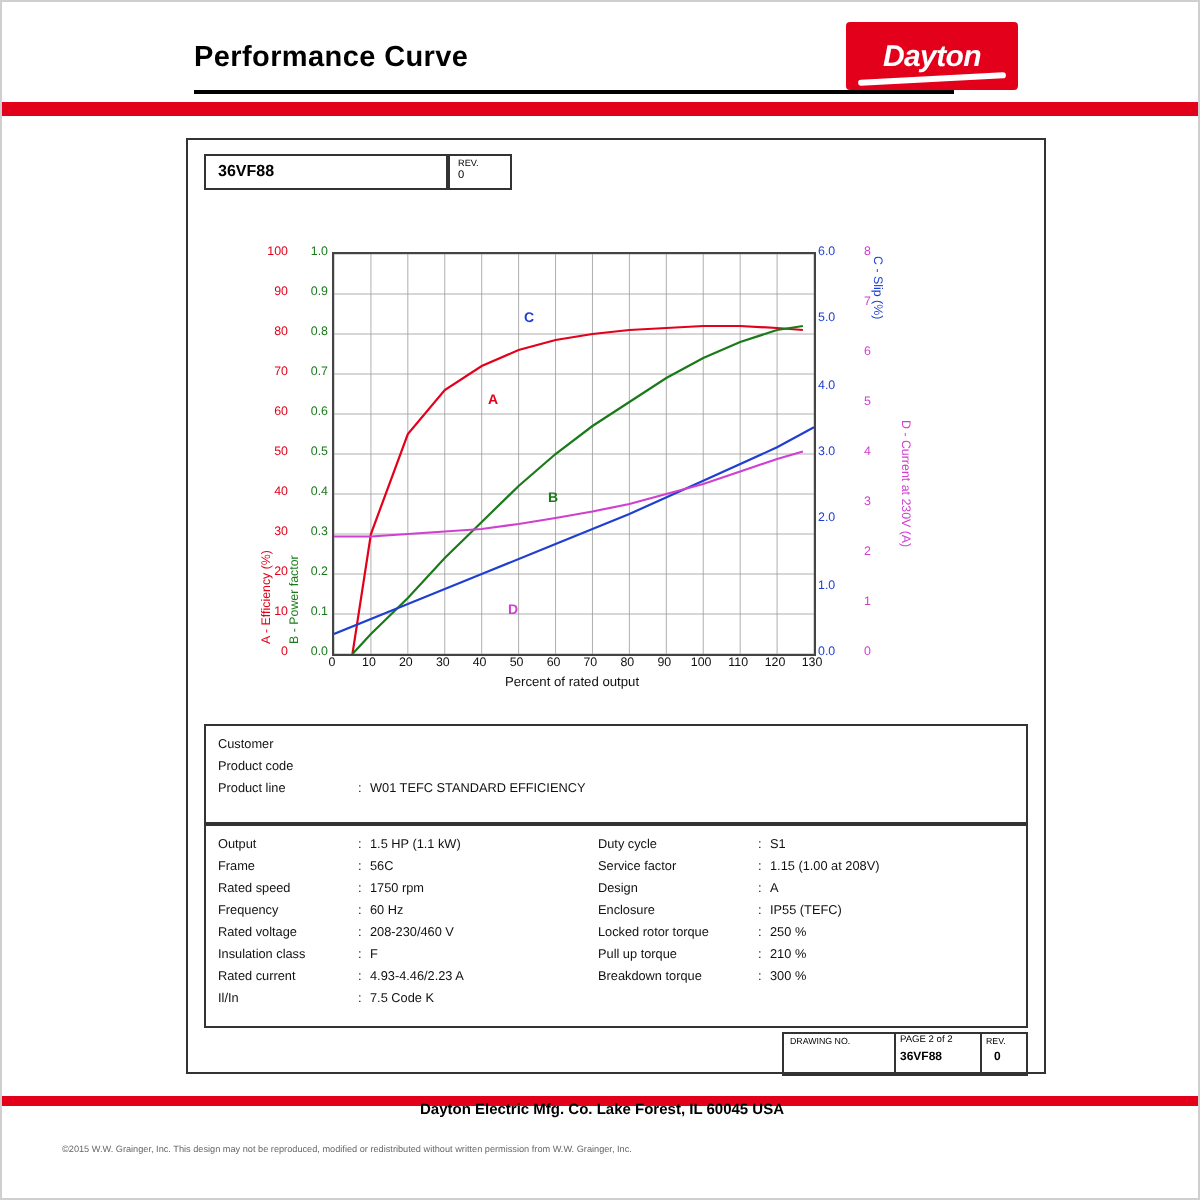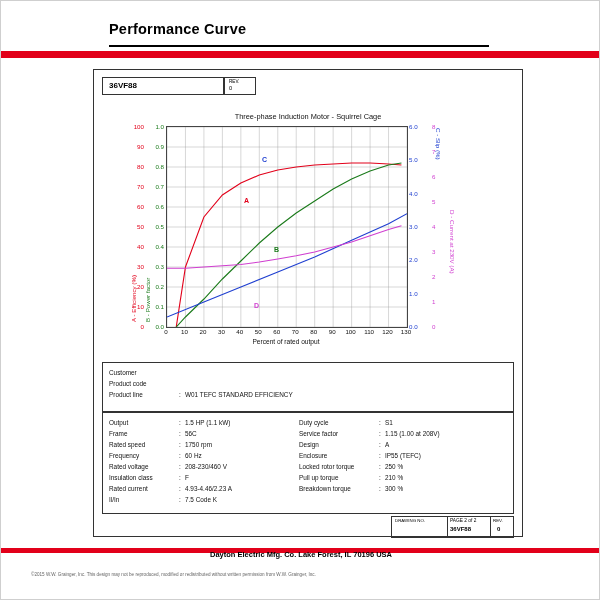--- a/index.html
+++ b/index.html
@@ -1,20 +1,20 @@
 <!DOCTYPE html>
 <html><head>
 <meta charset="utf-8">
 <style>
   html,body{margin:0;padding:0;}
   body{width:600px;height:600px;background:#ffffff;font-family:"Liberation Sans",sans-serif;-webkit-font-smoothing:antialiased;}
   .page{position:relative;width:600px;height:600px;box-sizing:border-box;border:1px solid #cfcfcf;overflow:hidden;}
 
   
-  .hdr{position:absolute;left:16px;top:0;width:528px;height:58px;}
+  .hdr{position:absolute;left:4px;top:0;width:528px;height:58px;}
   .hdr-title{position:absolute;left:92px;top:20px;font-size:14.5px;font-weight:bold;color:#000;letter-spacing:.2px;}
   .hdr-rule{position:absolute;left:92px;top:44px;width:380px;height:2px;background:#000;}
   .logo{position:absolute;right:24px;top:10px;width:86px;height:34px;background:#e2001a;border-radius:2px;}
   .logo-text{position:absolute;left:0;top:0;width:86px;height:34px;display:flex;align-items:center;justify-content:center;color:#fff;font-size:15px;font-style:italic;font-weight:bold;letter-spacing:-.3px;}
   .logo-swoosh{position:absolute;left:6px;bottom:4px;width:74px;height:3px;background:#fff;border-radius:2px;transform:rotate(-3deg);}
   .hdr-bar{position:absolute;left:0;top:50px;width:600px;height:7px;background:#e2001a;}
 
   
   .ftr-bar{position:absolute;left:0;bottom:46px;width:600px;height:5px;background:#e2001a;}
   .ftr-line{position:absolute;left:0;bottom:40px;width:600px;text-align:center;font-size:7.5px;font-weight:bold;color:#000;}
@@ -70,34 +70,37 @@
   .drawbox .sep2{position:absolute;left:98px;top:0;width:1px;height:20px;background:#333;}
 </style>
 </head>
 <body>
 
 <div class="page">
 
   <div class="hdr">
     <div class="hdr-title">Performance Curve</div>
     <div class="hdr-rule"></div>
+    <div class="logo">
+      <div class="logo-text">Dayton</div>
+      <div class="logo-swoosh"></div>
+    </div>
   </div>
   <div class="hdr-bar"></div>
 
   <div class="frame">
 
     <div class="titlebox">
       <span>36VF88</span>
     </div>
     <div class="revbox">
       <div class="r1">REV.</div>
       <div class="r2">0</div>
     </div>
 
-    <div class="chart-sub">Three-phase Induction Motor - Squirrel Cage</div>
 
     <div class="plot-wrap">
       <div class="plot">
         <svg width="240" height="200" viewBox="0 0 240 200">
           <g id="grid" stroke="#9a9a9a" stroke-width="0.4">
               <line x1="0.00" y1="0" x2="0.00" y2="200"></line>
               <line x1="18.46" y1="0" x2="18.46" y2="200"></line>
               <line x1="36.92" y1="0" x2="36.92" y2="200"></line>
               <line x1="55.38" y1="0" x2="55.38" y2="200"></line>
               <line x1="73.85" y1="0" x2="73.85" y2="200"></line>
@@ -269,16 +272,16 @@
       <div class="dlab">DRAWING NO.</div>
       <div class="pg">PAGE 2 of 2</div>
       <div class="rv">REV.</div>
       <div class="dno">36VF88</div>
       <div class="rvno">0</div>
     </div>
 
   </div>
 
   <div class="ftr-bar"></div>
-  <div class="ftr-line">Dayton Electric Mfg. Co.  Lake Forest, IL  70196  USA</div>
+  <div class="ftr-line">Dayton Electric Mfg. Co.  Lake Forest, IL  60045  USA</div>
   <div class="ftr-fine">©2015 W.W. Grainger, Inc.  This design may not be reproduced, modified or redistributed without written permission from W.W. Grainger, Inc.</div>
 
 </div>
 
 </body></html>

